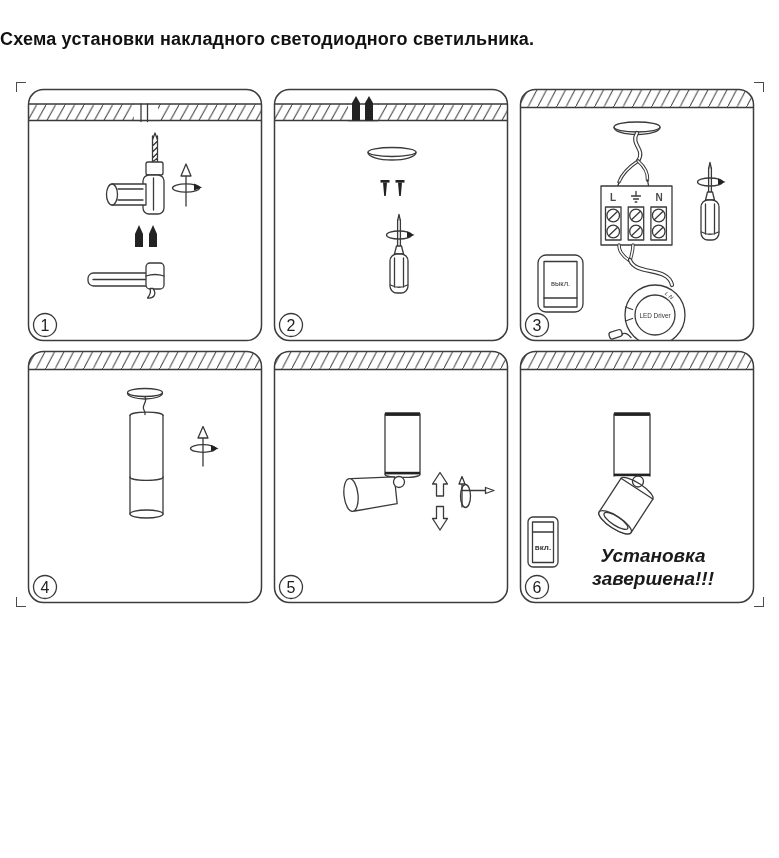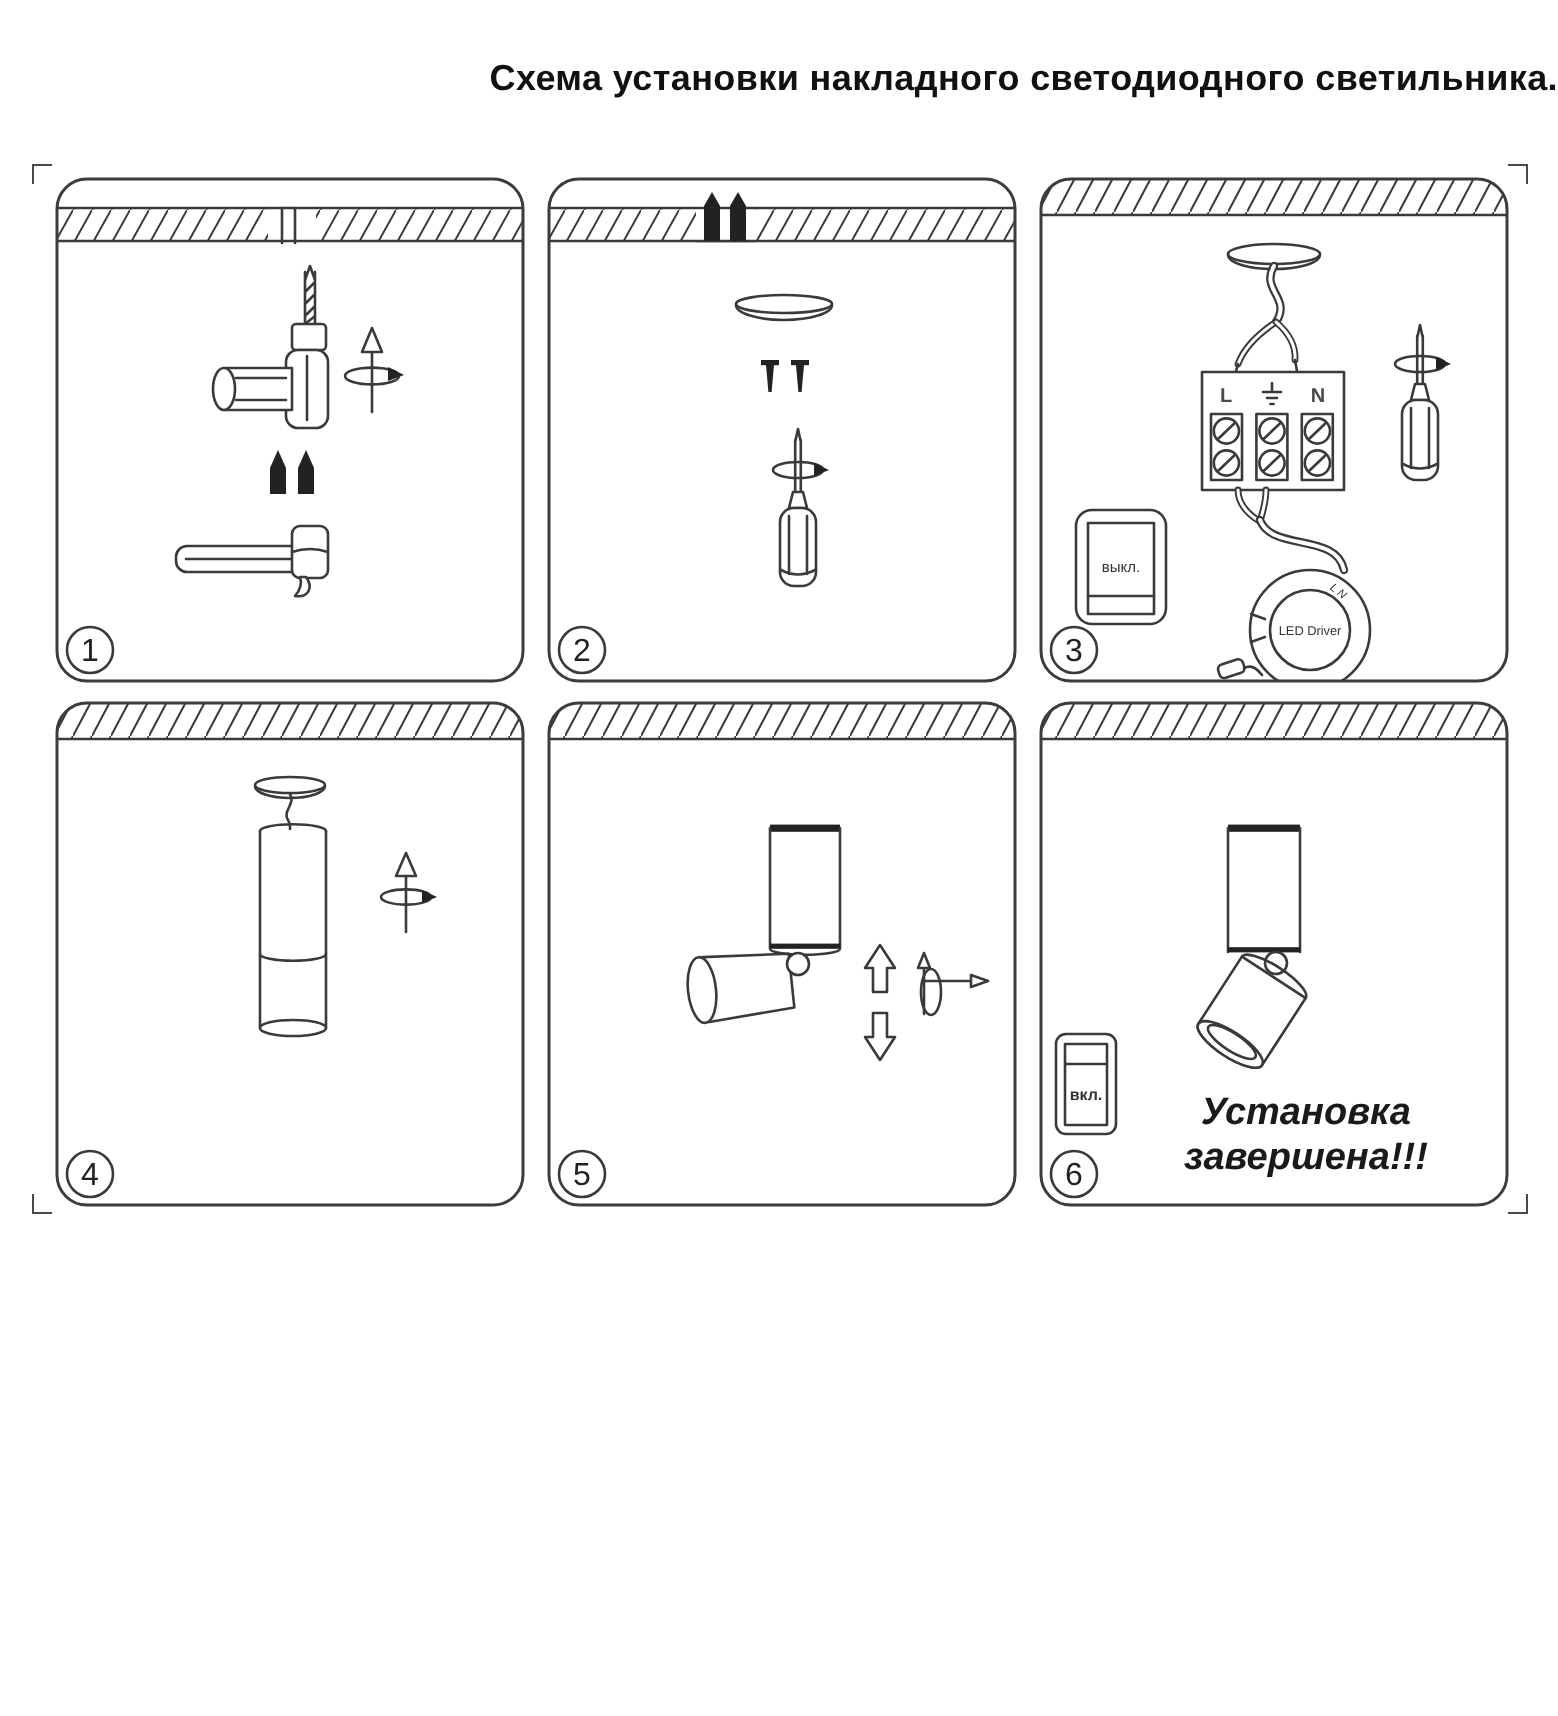--- a/index.html
+++ b/index.html
@@ -1,17 +1,17 @@
 <!DOCTYPE html>
 <html><head>
 <meta charset="utf-8">
 <style>
   html,body{margin:0;padding:0;background:#fff;}
   body{width:779px;height:858px;position:relative;font-family:"Liberation Sans",sans-serif;}
-  .title{position:absolute;top:29px;left:0;width:779px;text-align:right;
+  .title{position:absolute;top:29px;left:0;width:779px;text-align:left;
          font-size:18px;font-weight:bold;color:#111;letter-spacing:.2px;}
   .panel{position:absolute;width:236px;height:254px;}
   #p1{left:27px;top:88px}#p2{left:273px;top:88px}#p3{left:519px;top:88px}
   #p4{left:27px;top:350px}#p5{left:273px;top:350px}#p6{left:519px;top:350px}
   .mark{position:absolute;width:9px;height:9px;border:0 solid #4a4a4a;}
   .mark.tl{left:16px;top:82px;border-left-width:1.2px;border-top-width:1.2px}
   .mark.tr{left:754px;top:82px;border-right-width:1.2px;border-top-width:1.2px}
   .mark.bl{left:16px;top:597px;border-left-width:1.2px;border-bottom-width:1.2px}
   .mark.br{left:754px;top:597px;border-right-width:1.2px;border-bottom-width:1.2px}
   .border{fill:none;stroke:#3c3c3c;stroke-width:1.5;}

